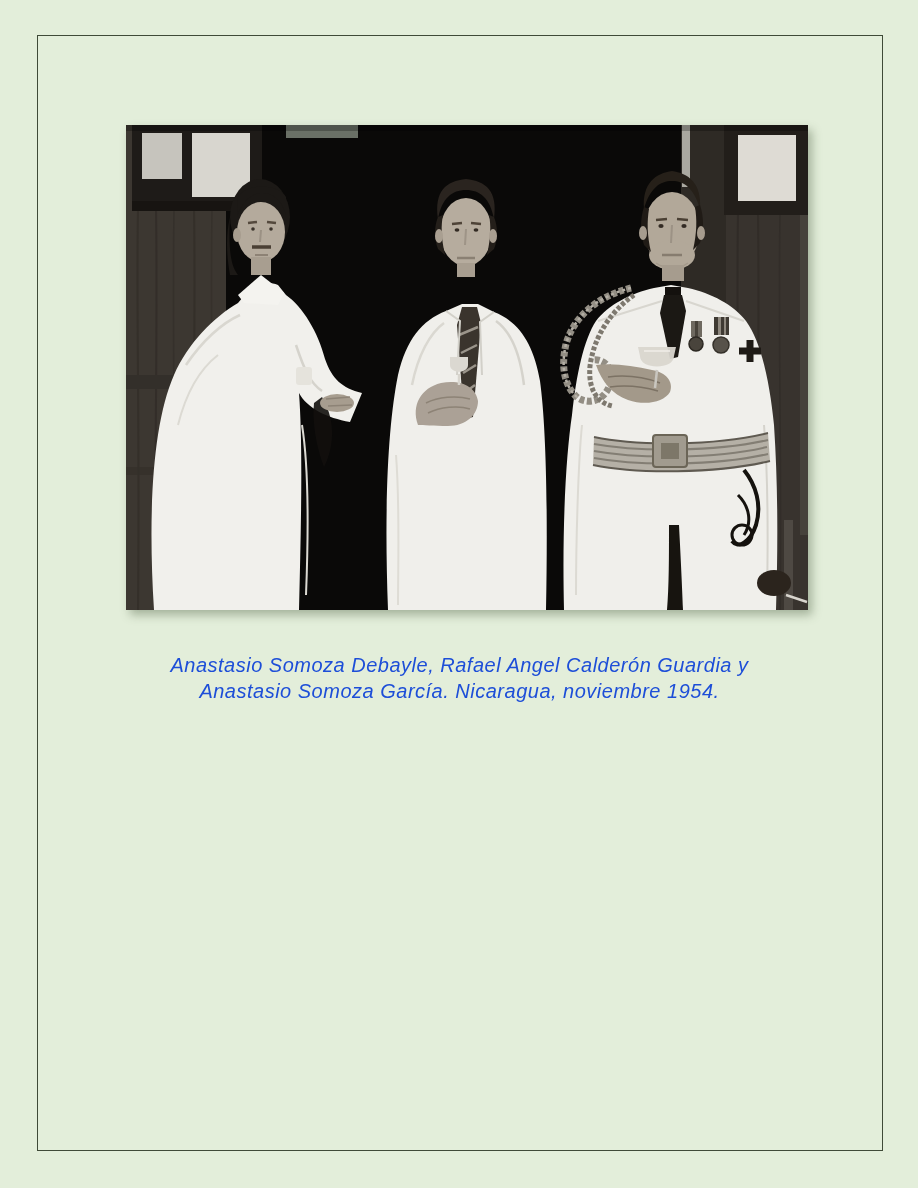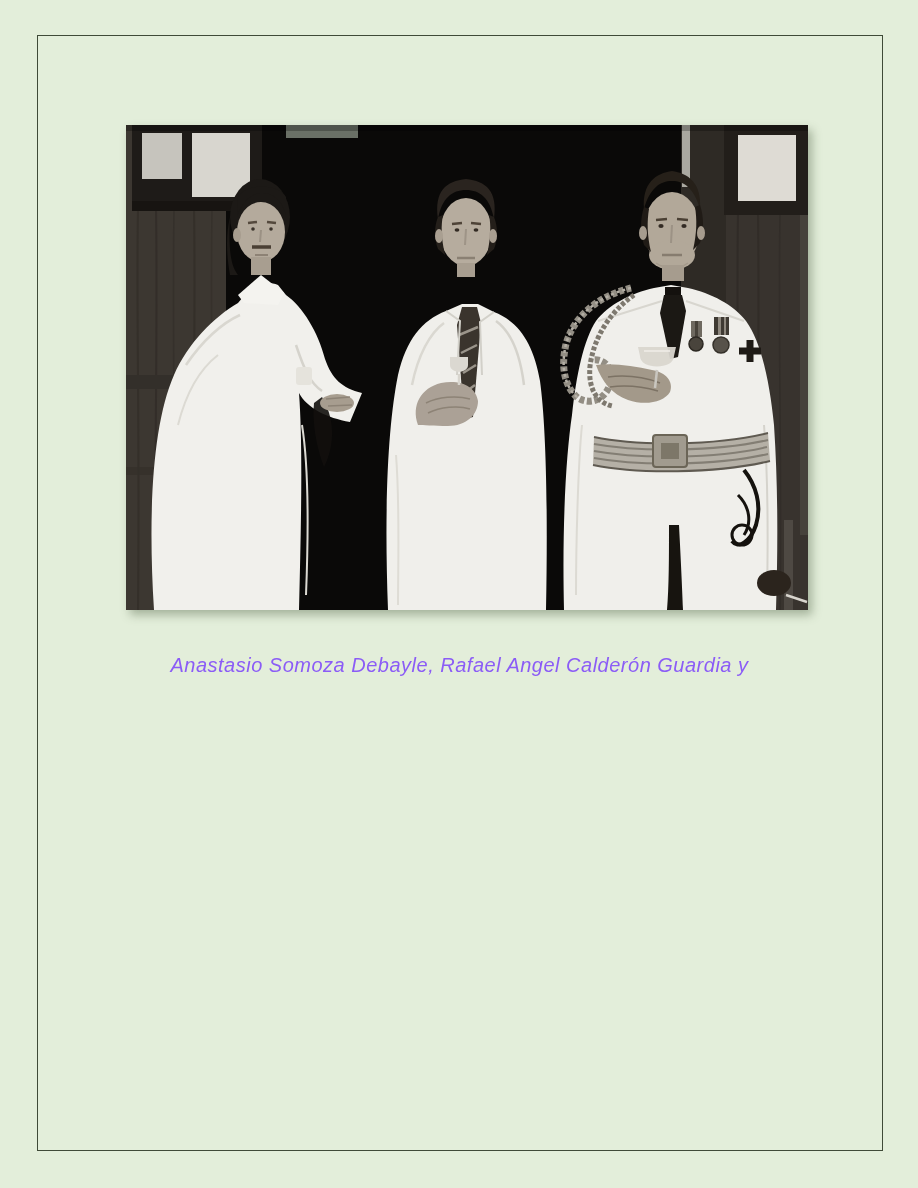--- a/index.html
+++ b/index.html
@@ -40,21 +40,21 @@
   .caption {
     position: absolute;
     left: 37px;
     top: 652px;
     width: 845px;
     text-align: center;
     font-style: italic;
     font-size: 20px;
     line-height: 26px;
     letter-spacing: 0.5px;
-    color: #8b5cf6;
+    color: #1d4ed8;
   }
 </style>
 </head>
 <body>
 
 <div class="page-frame"></div>
 
 <figure class="photo-figure">
   <svg viewBox="0 0 682 485" role="img" aria-label="Black-and-white photograph of three men in white suits holding glasses, standing in front of a dark doorway flanked by wood paneling and small bright windows">
 
@@ -216,13 +216,14 @@
       <path d="M530,138 C538,144 554,144 562,138" stroke="#a2988a" stroke-width="1.5" fill="none"></path>
       <rect x="536" y="140" width="22" height="16" fill="#a69c8e"></rect>
     </g>
 
     <rect x="0" y="0" width="682" height="6" fill="#000000" opacity="0.25"></rect>
   </svg>
 </figure>
 
 <div class="caption">
   <div>Anastasio Somoza Debayle, Rafael Angel Calderón Guardia y</div>
+  <div>Anastasio Somoza García. Nicaragua, noviembre 1954.</div>
 </div>
 
 </body></html>

